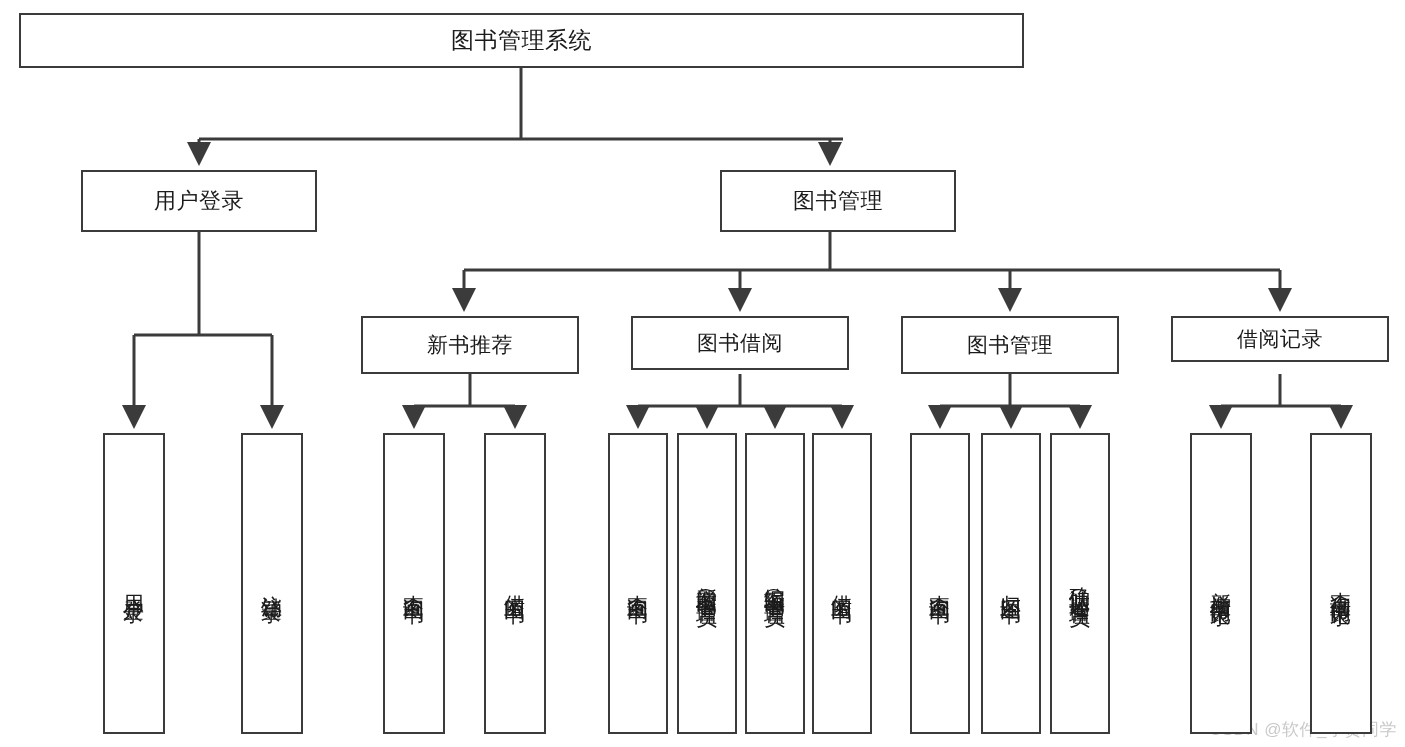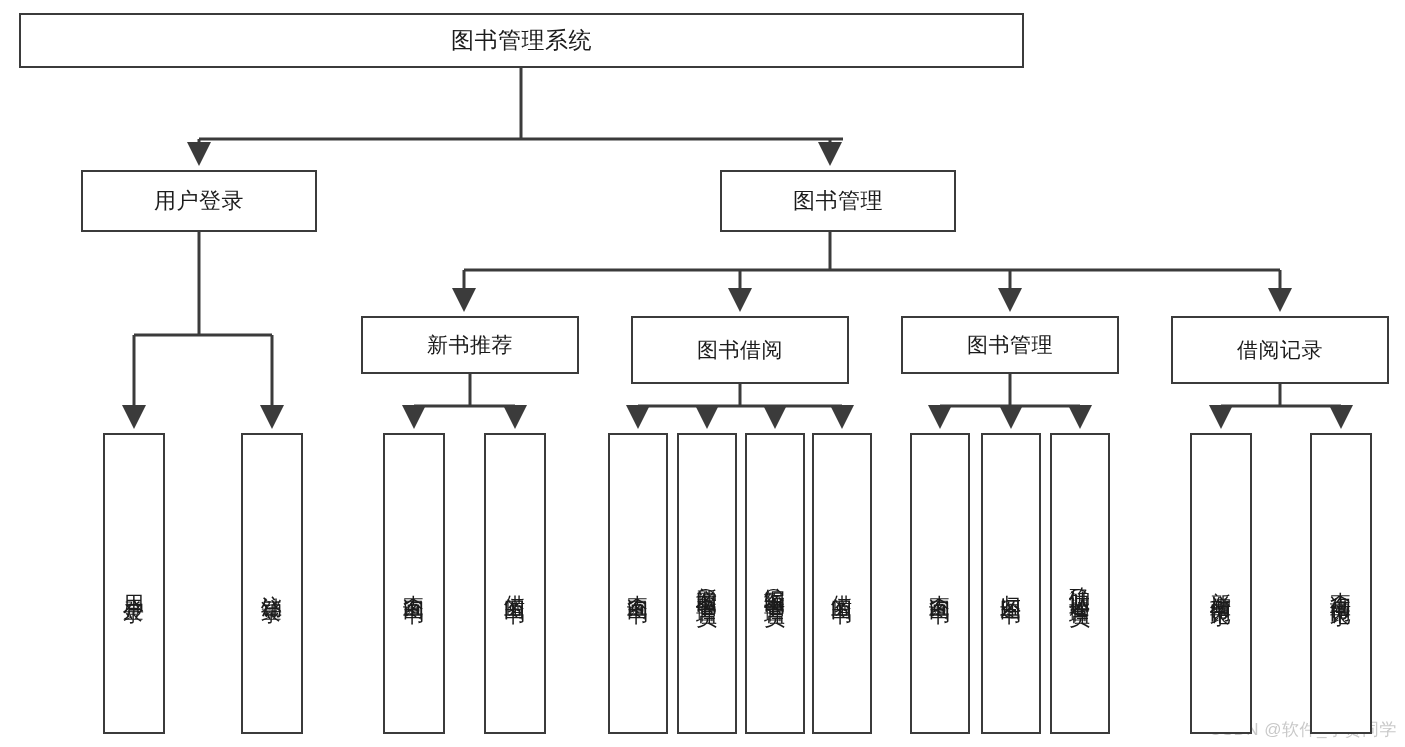--- a/index.html
+++ b/index.html
@@ -130,27 +130,27 @@
   <div class="node node-level2" style="left: 81px; top: 170px; width: 236px; height: 62px; border-color: rgb(59, 59, 59); background: rgb(255, 255, 255);">
     <span class="label" style="color: rgb(27, 27, 27);">用户登录</span>
   </div>
   <div class="node node-level2" style="left: 712px; top: 170px; width: 236px; height: 62px; border-color: rgb(59, 59, 59); background: rgb(255, 255, 255); margin-left: 8px;">
     <span class="label" style="color: rgb(27, 27, 27);">图书管理</span>
   </div>
 
   <div class="node node-level3" style="left: 361px; top: 316px; width: 218px; height: 58px; border-color: rgb(59, 59, 59); background: rgb(255, 255, 255);">
     <span class="label" style="color: rgb(27, 27, 27);">新书推荐</span>
   </div>
-  <div class="node node-level3" style="left: 631px; top: 316px; width: 218px; height: 68px; border-color: rgb(59, 59, 59); background: rgb(255, 255, 255);">
+  <div class="node node-level3" style="left: 631px; top: 316px; width: 218px; height: 54px; border-color: rgb(59, 59, 59); background: rgb(255, 255, 255);">
     <span class="label" style="color: rgb(27, 27, 27);">图书借阅</span>
   </div>
   <div class="node node-level3" style="left: 901px; top: 316px; width: 218px; height: 58px; border-color: rgb(59, 59, 59); background: rgb(255, 255, 255);">
     <span class="label" style="color: rgb(27, 27, 27);">图书管理</span>
   </div>
-  <div class="node node-level3" style="left: 1171px; top: 316px; width: 218px; height: 68px; border-color: rgb(59, 59, 59); background: rgb(255, 255, 255);">
+  <div class="node node-level3" style="left: 1171px; top: 316px; width: 218px; height: 46px; border-color: rgb(59, 59, 59); background: rgb(255, 255, 255);">
     <span class="label" style="color: rgb(27, 27, 27);">借阅记录</span>
   </div>
 
   <div class="node node-leaf" style="left: 103px; top: 433px; width: 62px; height: 301px; border-color: rgb(59, 59, 59); background: rgb(255, 255, 255);">
     <span class="label" style="color: rgb(27, 27, 27);">用户登录</span>
   </div>
   <div class="node node-leaf" style="left: 241px; top: 433px; width: 62px; height: 301px; border-color: rgb(59, 59, 59); background: rgb(255, 255, 255);">
     <span class="label" style="color: rgb(27, 27, 27);">注销登录</span>
   </div>
   <div class="node node-leaf" style="left: 383px; top: 433px; width: 62px; height: 301px; border-color: rgb(59, 59, 59); background: rgb(255, 255, 255);">

